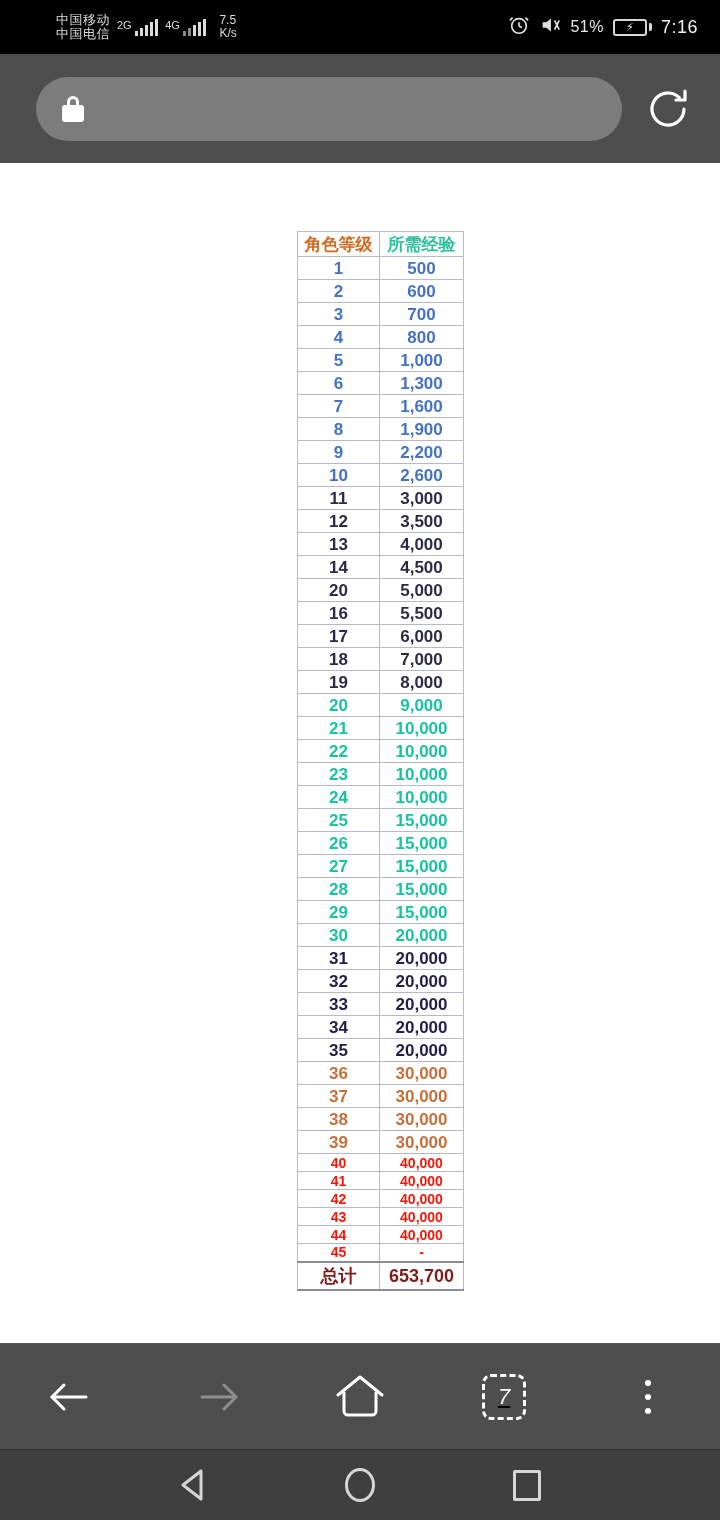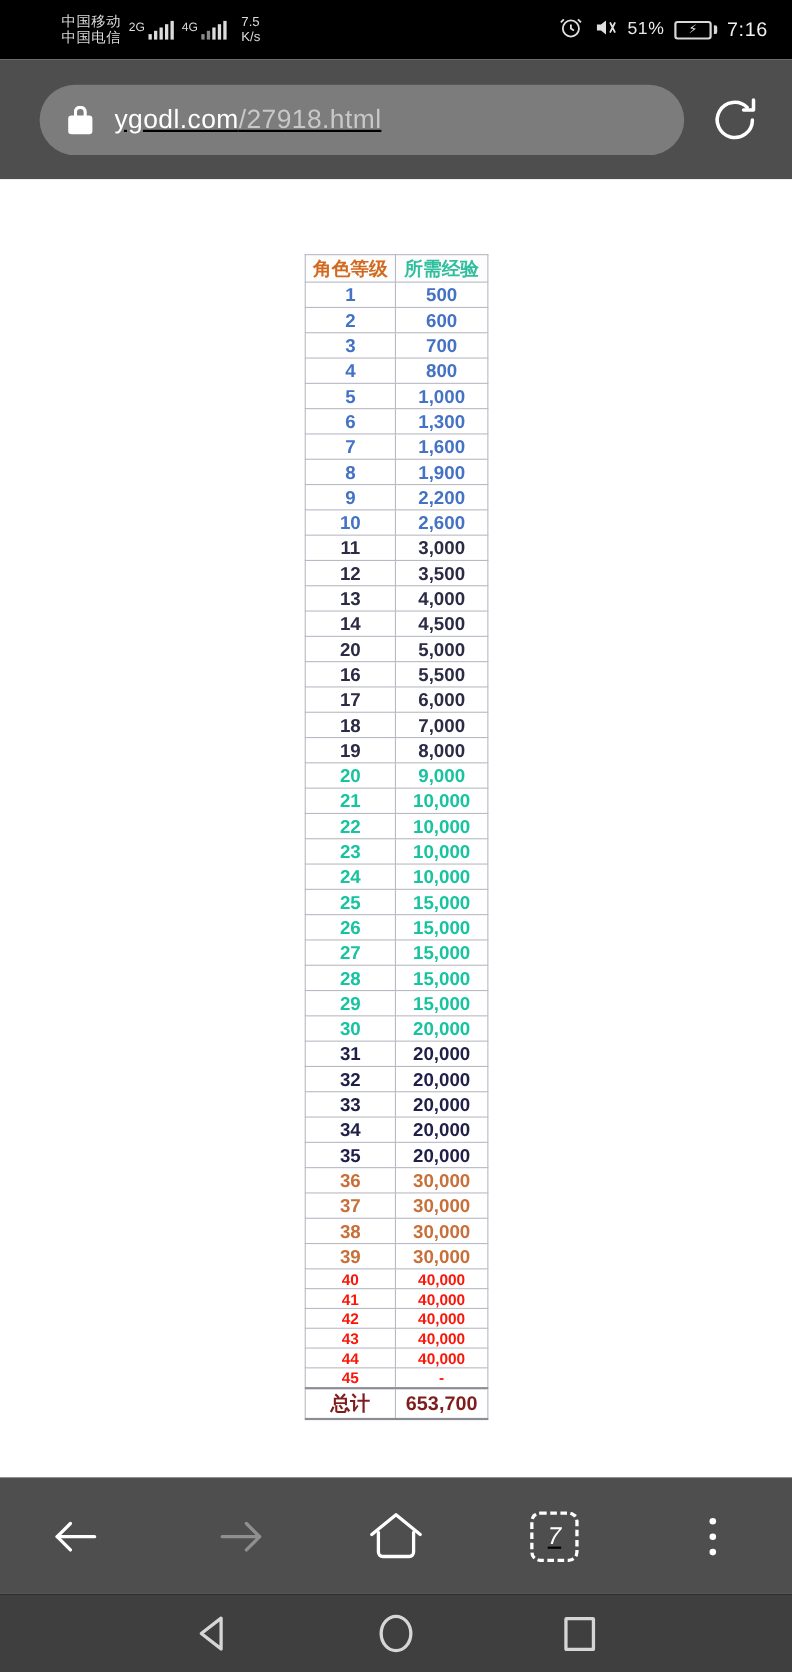--- a/index.html
+++ b/index.html
@@ -56,21 +56,21 @@
   .lock .shackle { position: absolute; top: 0; left: 5px; width: 12px; height: 12px;
                    border: 3.5px solid #ffffff; border-bottom: none;
                    border-radius: 7px 7px 0 0; }
   .urltext { font-size: 24px; letter-spacing: .4px; white-space: nowrap; overflow: hidden; }
   .urltext .host { color: #ffffff; }
   .urltext .path { color: #c8c8c8; }
   .reload { width: 56px; height: 56px; flex: 0 0 56px; position: relative; }
   .reload svg { display: block; }
 
   
-  .content { flex: 1 1 auto; background: #ffffff; position: relative; overflow: hidden; }
+  .content { flex: 1 1 auto; background: #ffffff; position: relative; overflow: hidden; margin-left: 20px; }
   .tablewrap { position: absolute; left: 277px; top: 68px; }
 
   table.exp { border-collapse: collapse; background: #ffffff; }
   table.exp td, table.exp th {
     border: 1px solid #b9b9c4;
     text-align: center;
     font-weight: bold;
     padding: 0;
     line-height: 1;
   }
@@ -180,23 +180,20 @@
       <span class="clock">7:16</span>
     </div>
   </div>
 
   <div class="urlbar">
     <div class="urlpill">
       <span class="lock">
         <span class="shackle"></span>
           <span class="body"></span>
       </span>
-      <span class="urltext">
-        <span class="host">ygodl.com</span><span class="path">/27918.html</span>
-      </span>
     </div>
     <div class="reload">
       <svg width="56" height="56" viewBox="0 0 56 56" fill="none" stroke="#ffffff" stroke-width="3.2" stroke-linecap="round">
         <path d="M44 28a16 16 0 1 1-4.7-11.3"></path>
         <path d="M45 10v9h-9" stroke-linejoin="round"></path>
       </svg>
     </div>
   </div>
 
   <div class="content">

